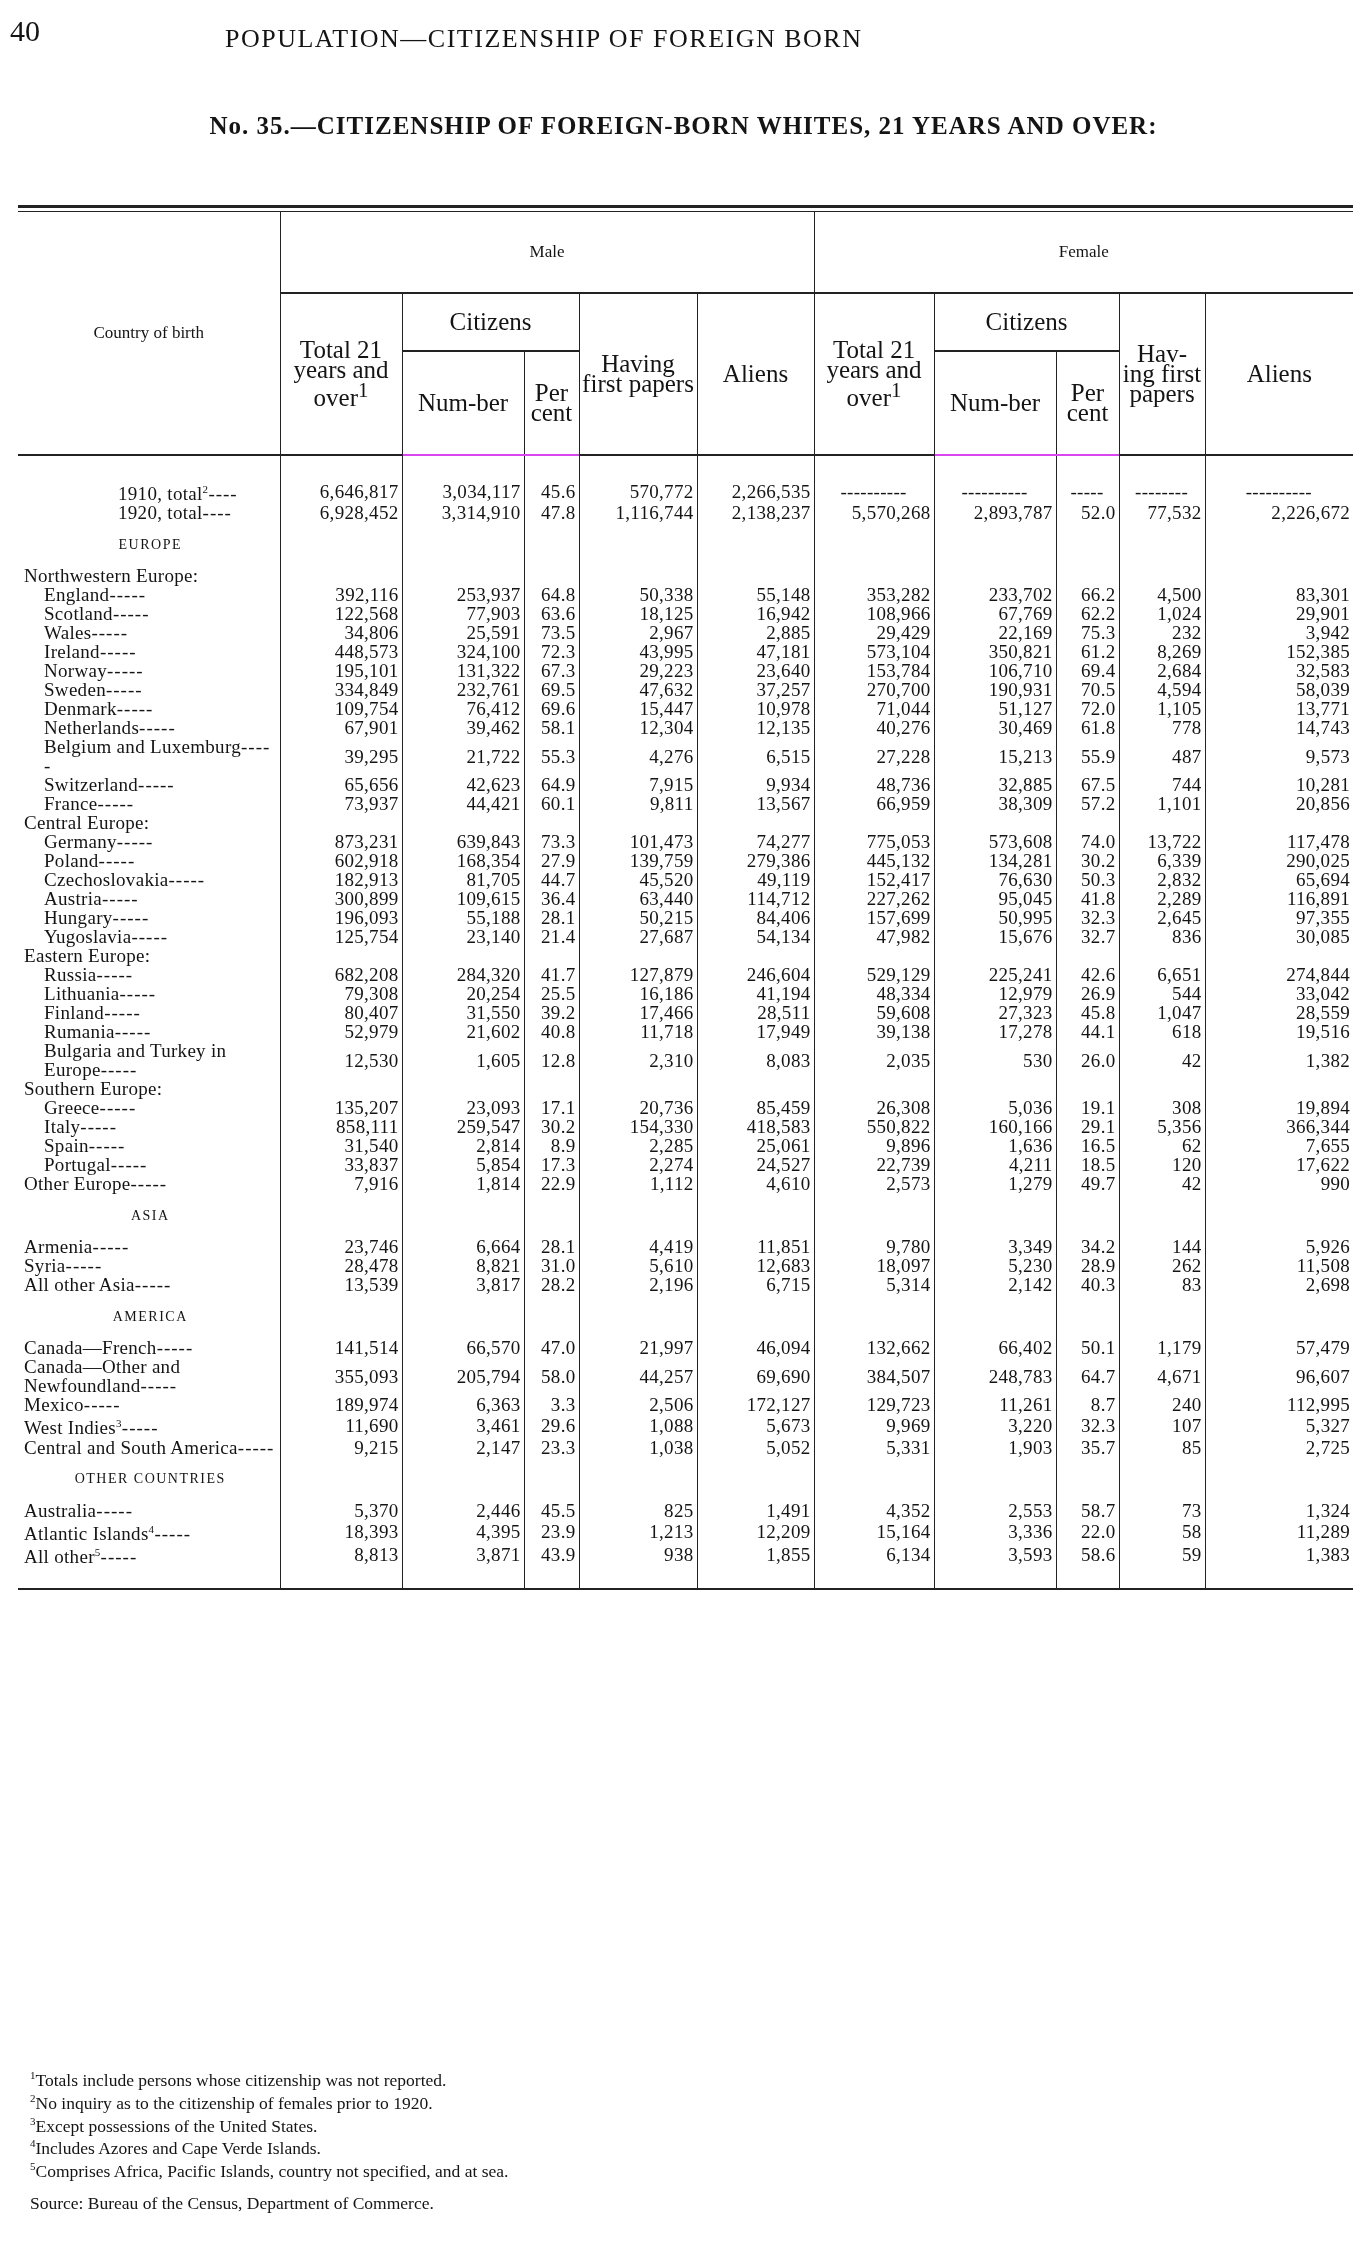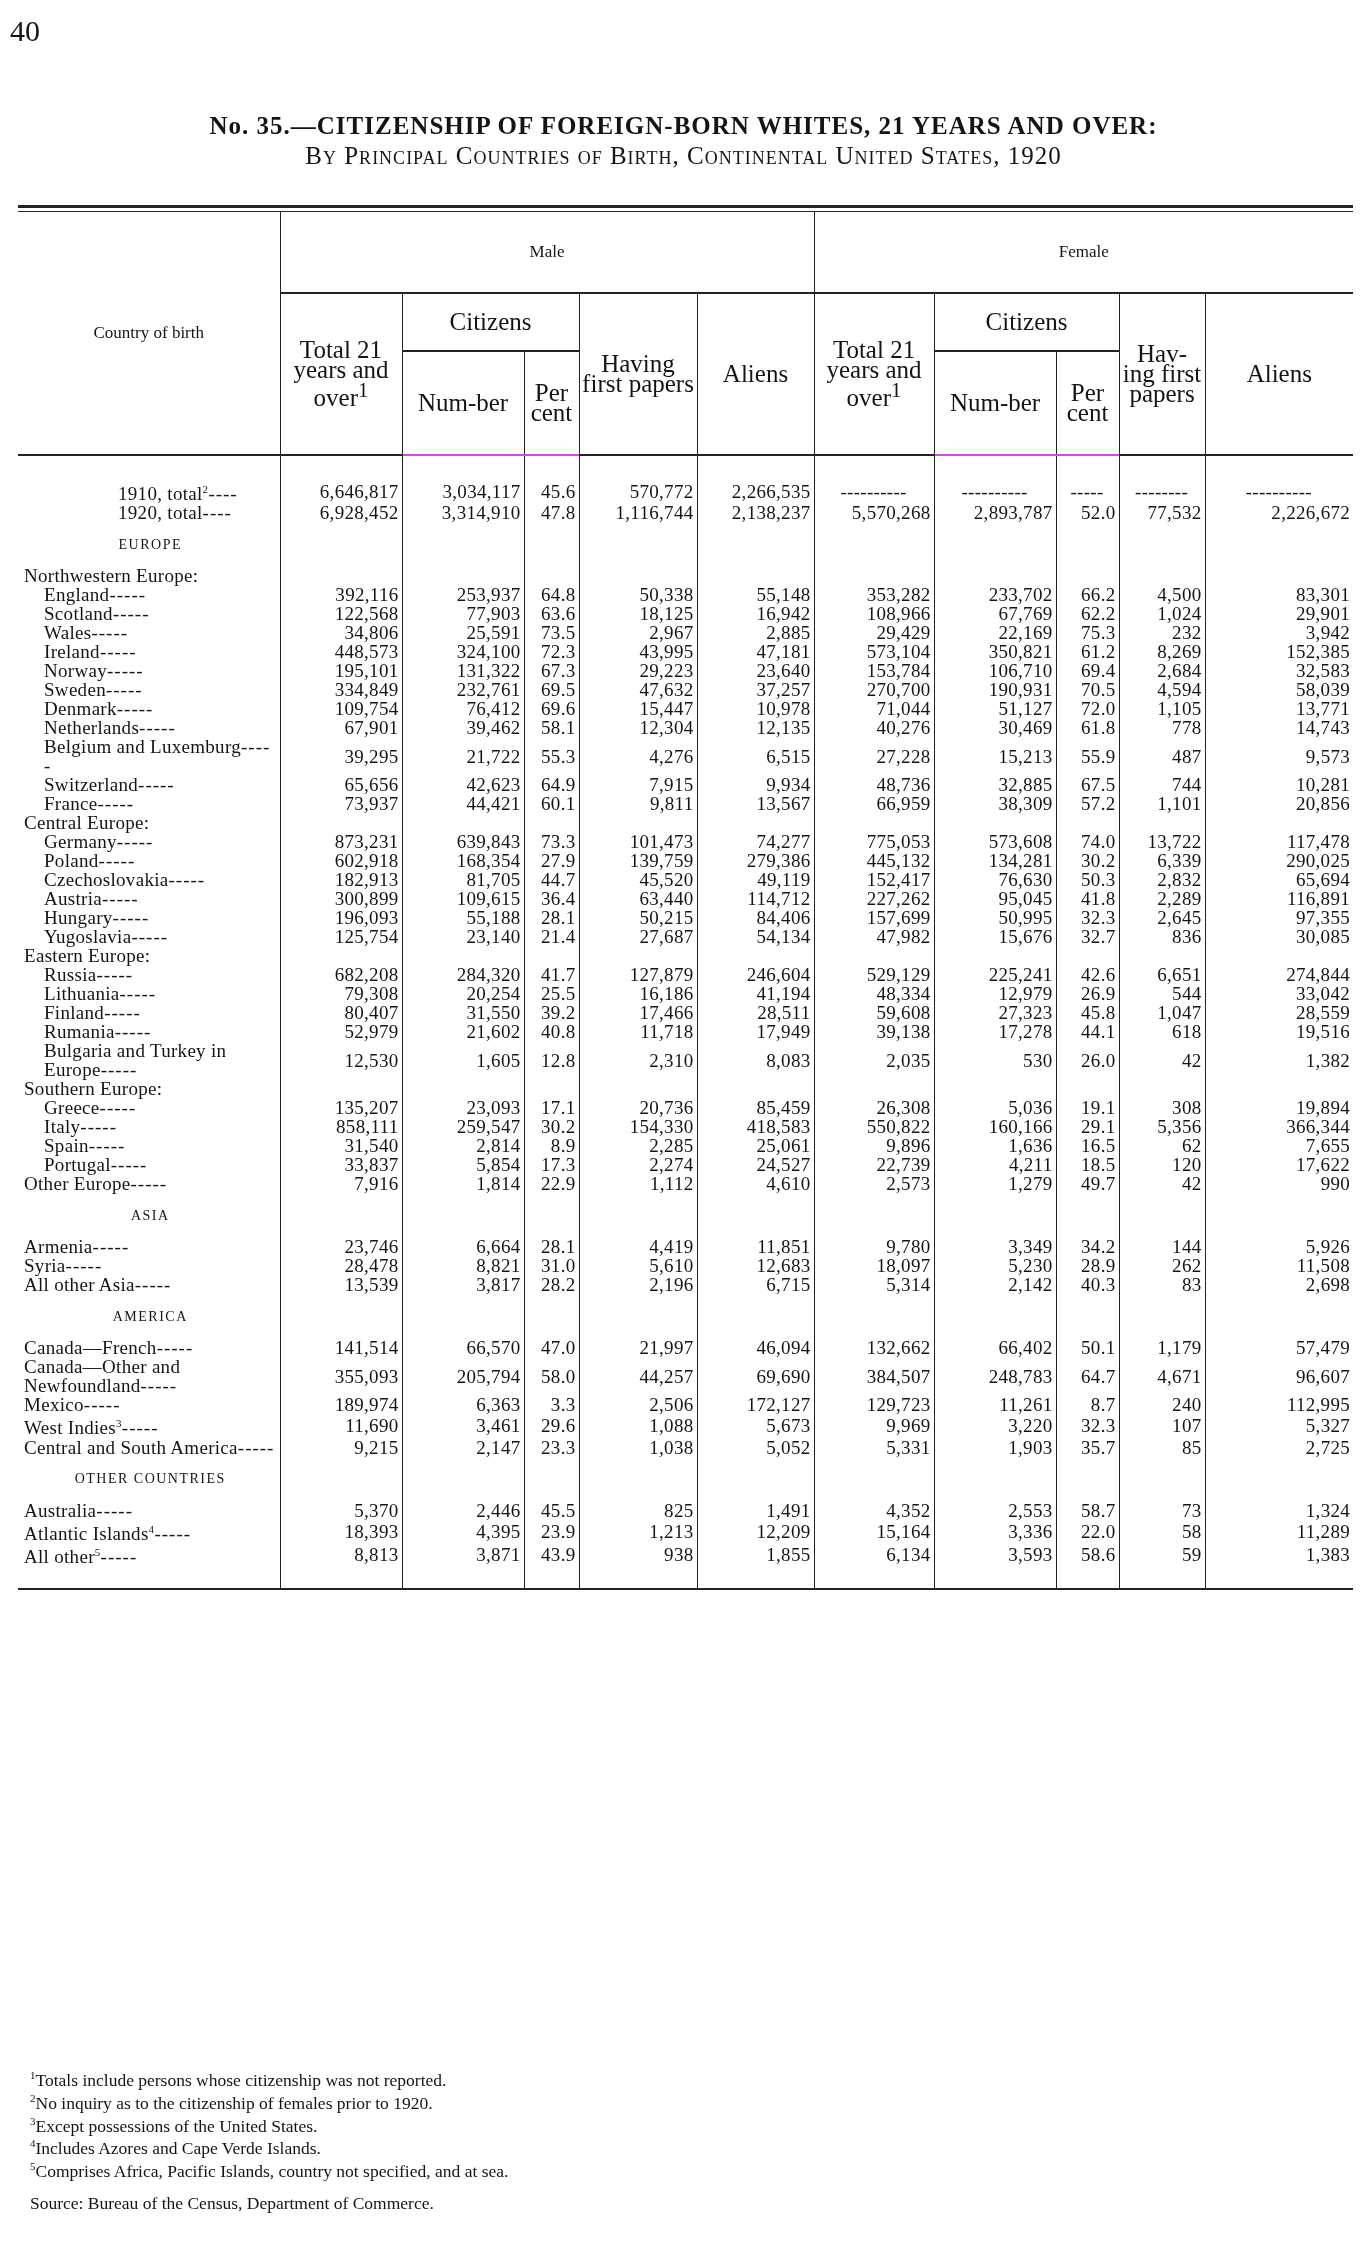--- a/index.html
+++ b/index.html
@@ -39,25 +39,25 @@
 
   .footnotes { position: absolute; left: 30px; top: 2066px; font-size: 17.5px; line-height: 18px; font-family: "Liberation Serif", serif; }
   .footnotes sup { font-size: 11px; }
   .source { margin-top: 14px; }
 </style>
 </head>
 <body>
 
 <div class="page-head">
   <span class="page-num">40</span>
+  <span class="running-title">POPULATION—CITIZENSHIP OF FOREIGN BORN</span>
 </div>
 
 <div class="table-title">
   <div class="t1">No. 35.—CITIZENSHIP OF FOREIGN-BORN WHITES, 21 YEARS AND OVER:</div>
-  <div class="t2">By Principal Countries of Birth, Continental United States, 1920</div>
 </div>
 
 <div class="tbl-wrap">
   <div class="rule-top"></div>
   <table>
     <colgroup>
       <col style="width:262px">
       <col style="width:122px">
       <col style="width:122px">
       <col style="width:55px">

